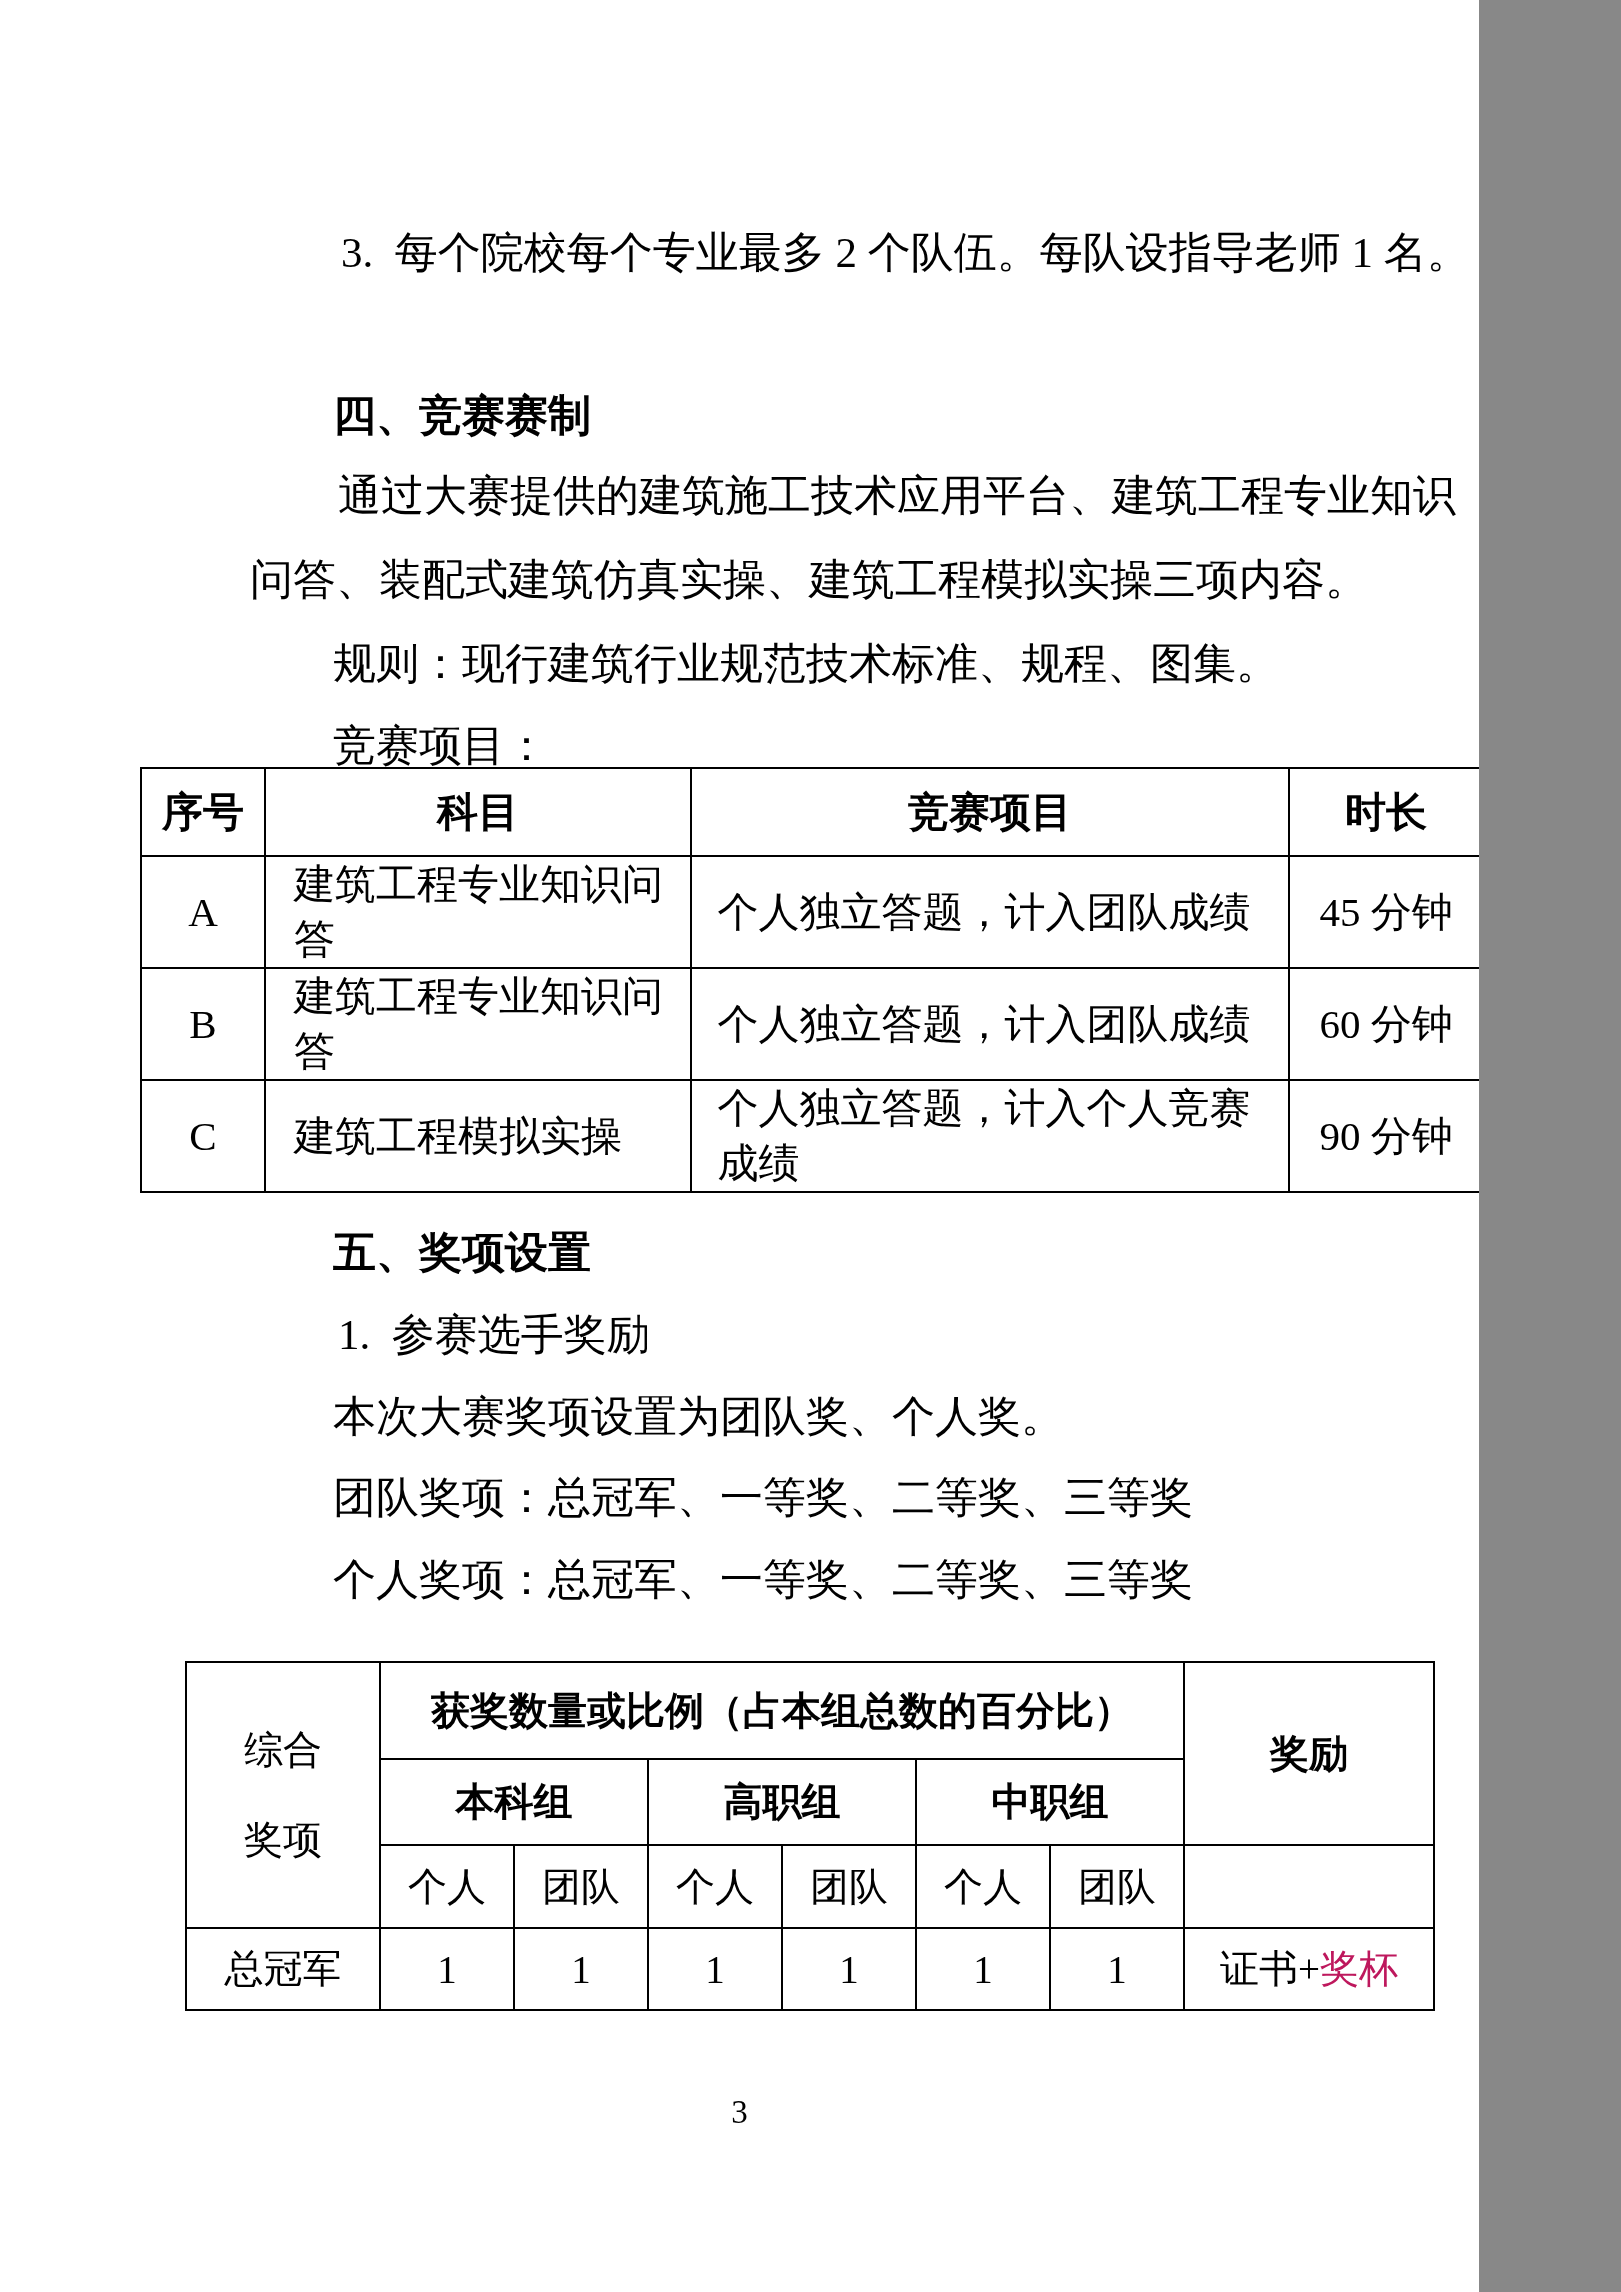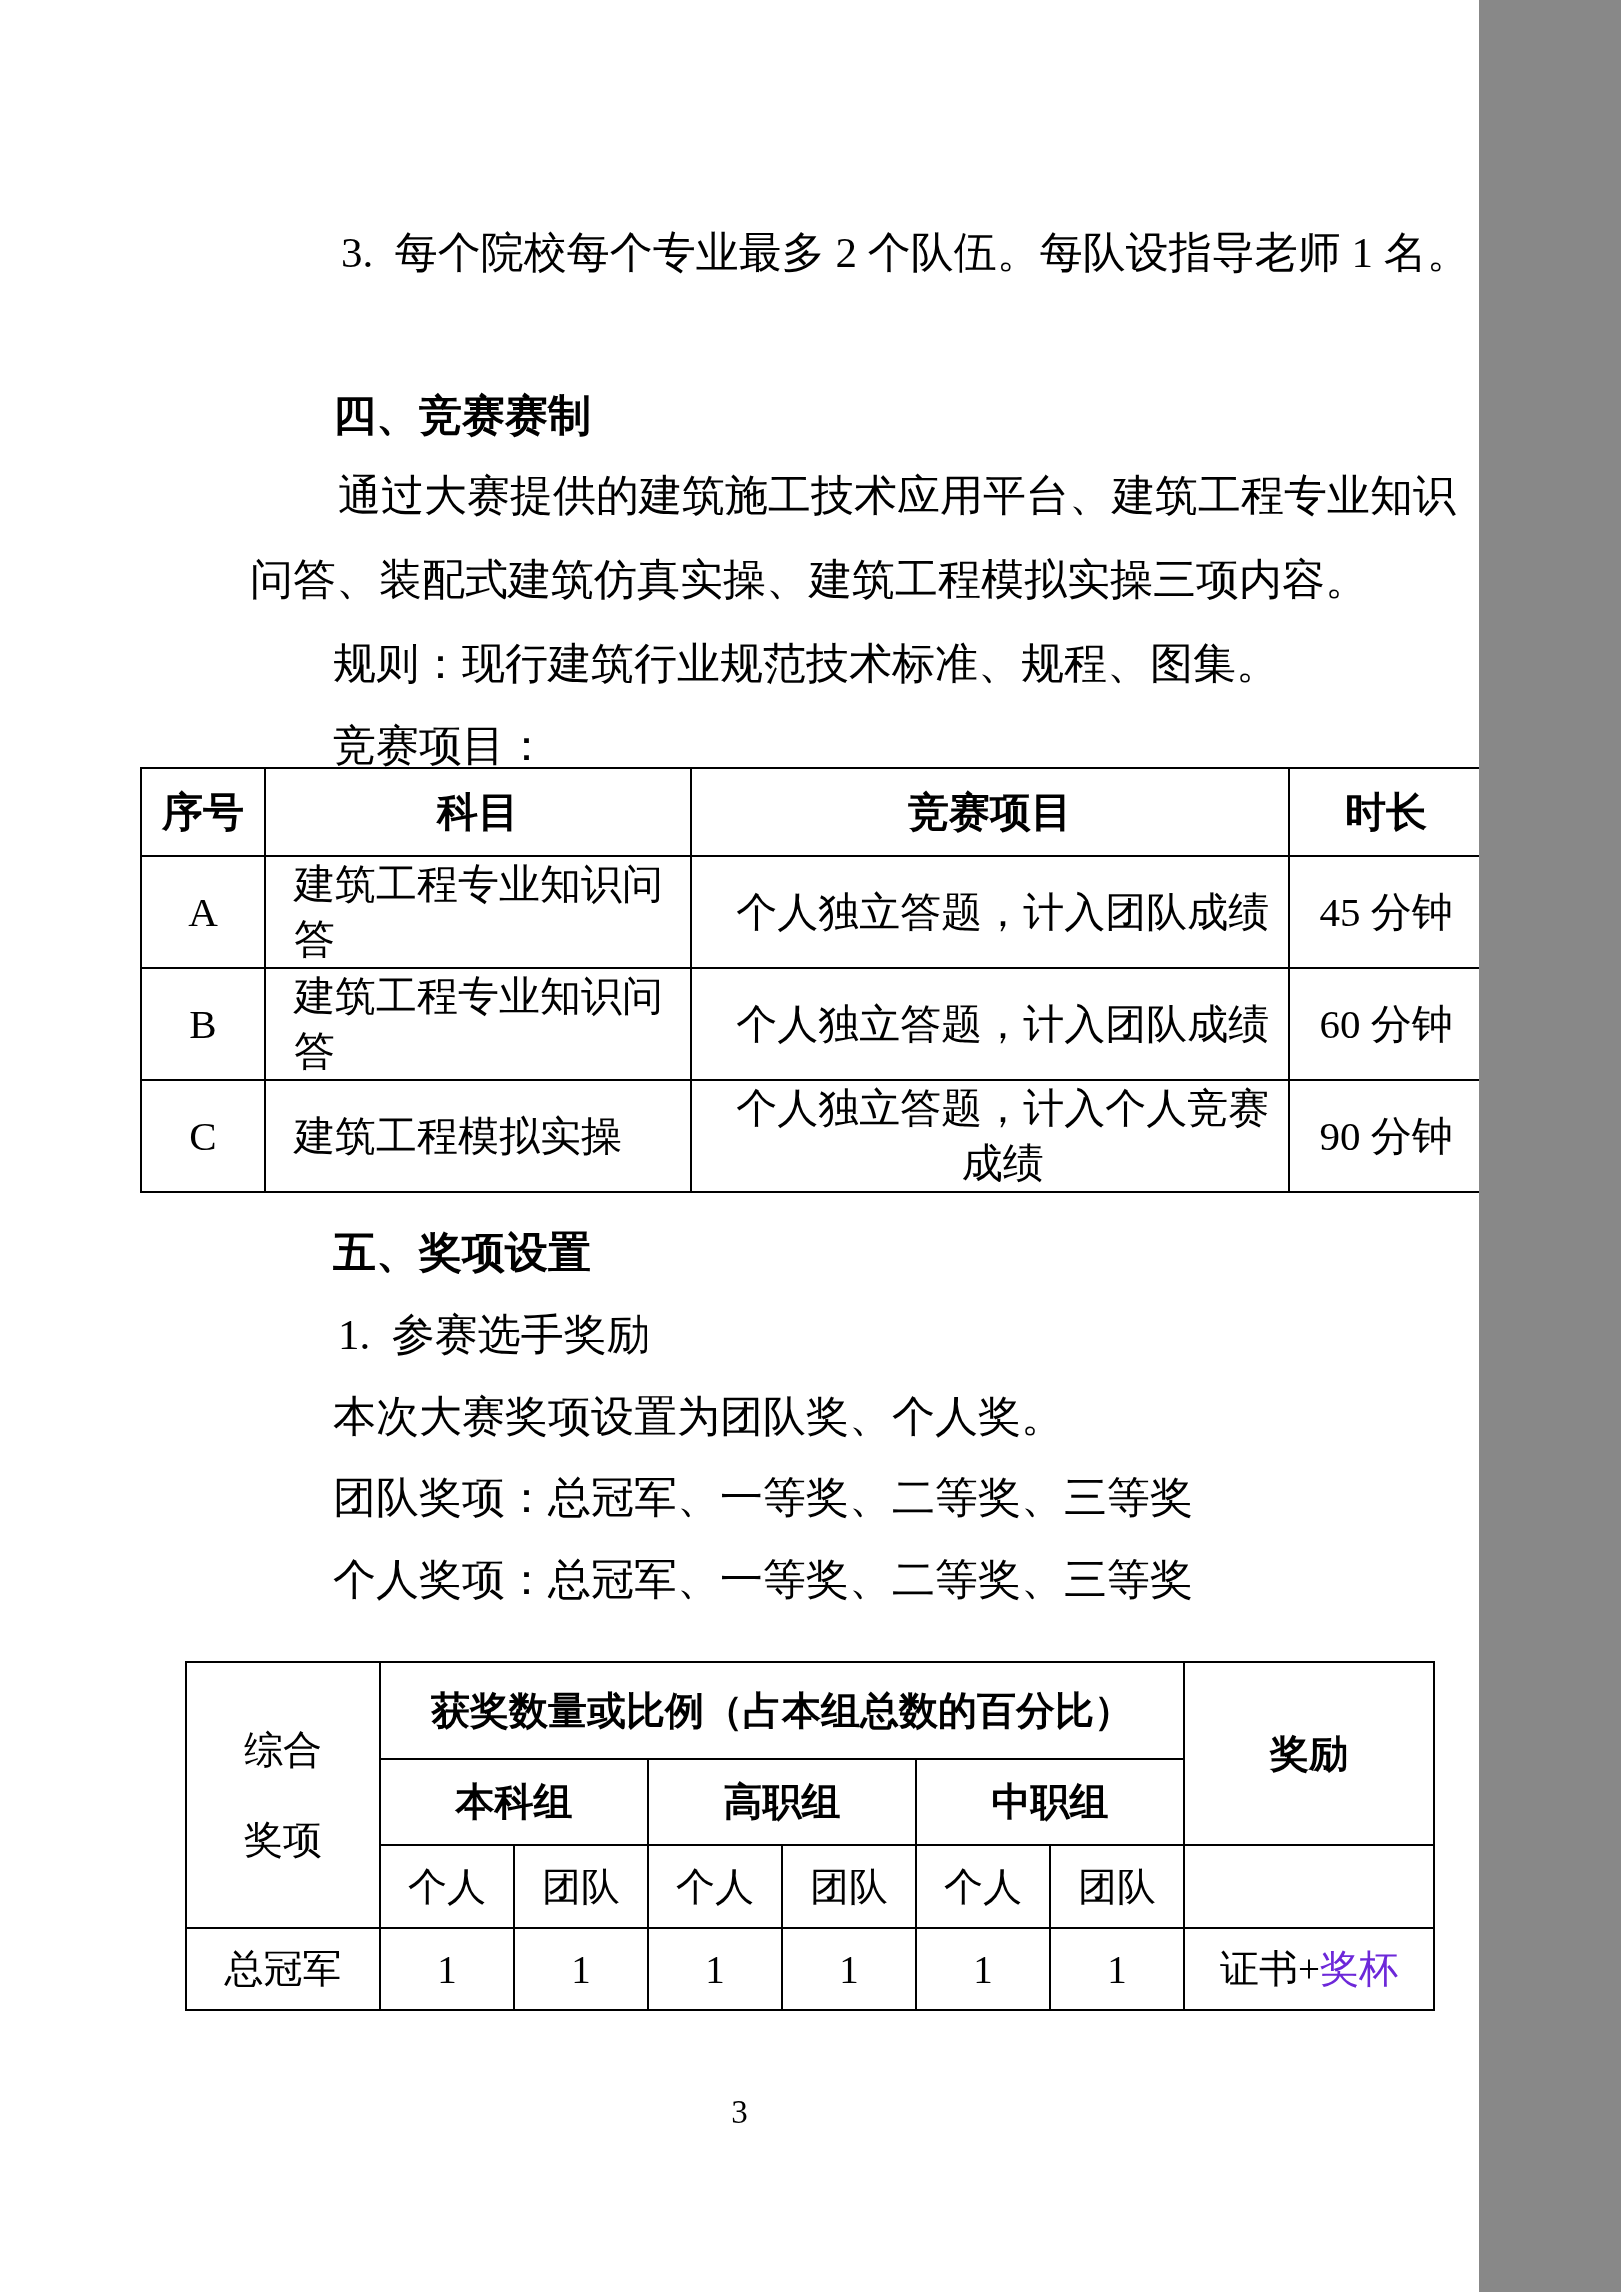--- a/index.html
+++ b/index.html
@@ -18,26 +18,26 @@
     white-space:pre;
     color:#000;
   }
   .t.bold{font-weight:700;}
   table{border-collapse:collapse;position:absolute;table-layout:fixed;}
   td{border:2px solid #000;vertical-align:middle;font-size:41px;padding:0;overflow:hidden;}
   .tbl1{left:140px;top:767px;width:1343px;border-radius:15px;}
   .tbl1 td{text-align:center;}
   .tbl1 .hdr{font-weight:700;}
   .tbl1 td.subject{text-align:left;padding-left:28px;}
-  .tbl1 td.mode{text-align:center;padding-left:25.5px;}
+  .tbl1 td.mode{text-align:left;padding-left:25.5px;}
   .tbl2{left:185px;top:1661px;width:1250px;}
   .tbl2 td{text-align:center;font-size:39px;}
   .tbl2 .hdr{font-weight:700;}
   .tbl2 .cat{font-weight:400;line-height:2.3;}
-  .reward-blue{color:#6d28d9;}
+  .reward-blue{color:#be185d;}
   .pagenum{
     position:absolute;left:0;right:0;top:2094px;
     text-align:center;font-size:33px;
   }
 </style>
 </head>
 <body>
 
 <div class="page">
 

